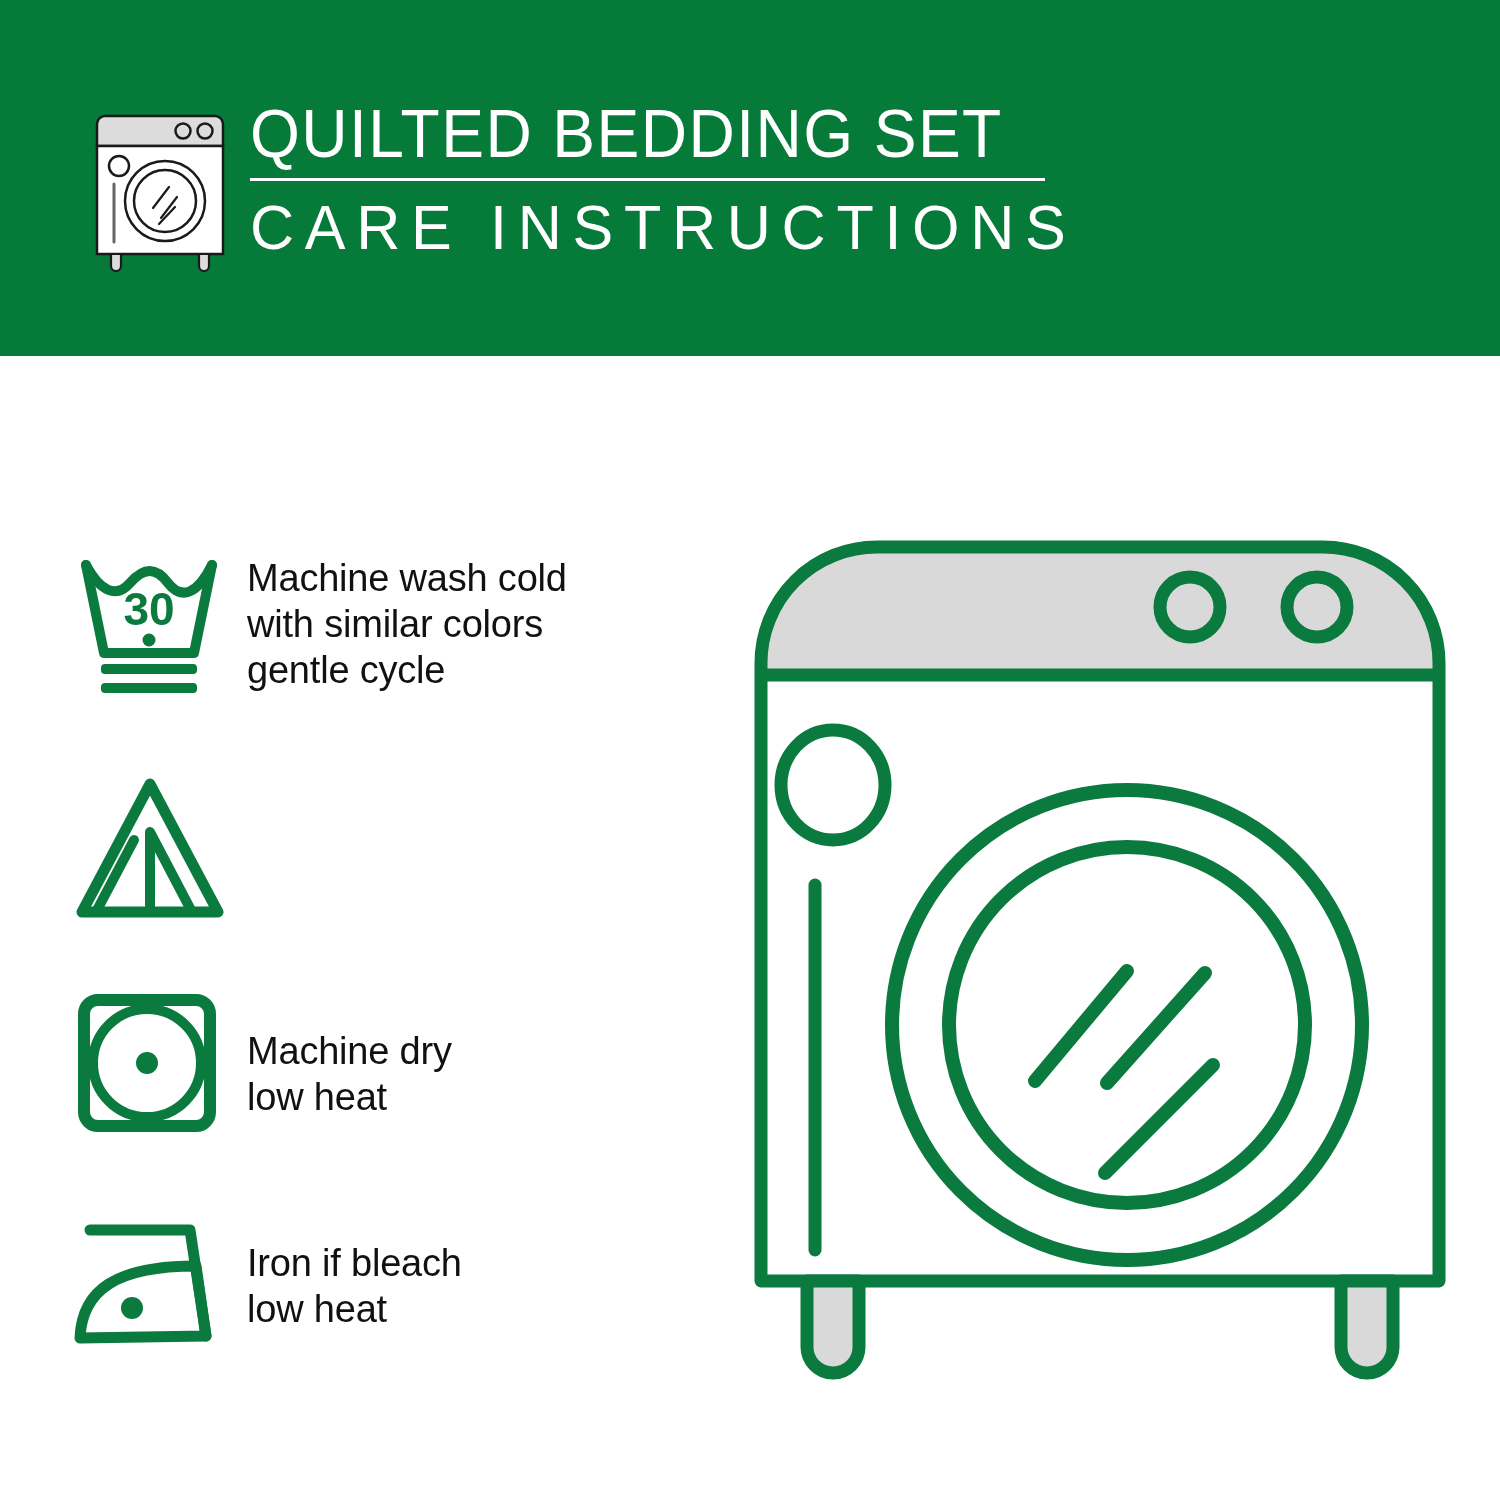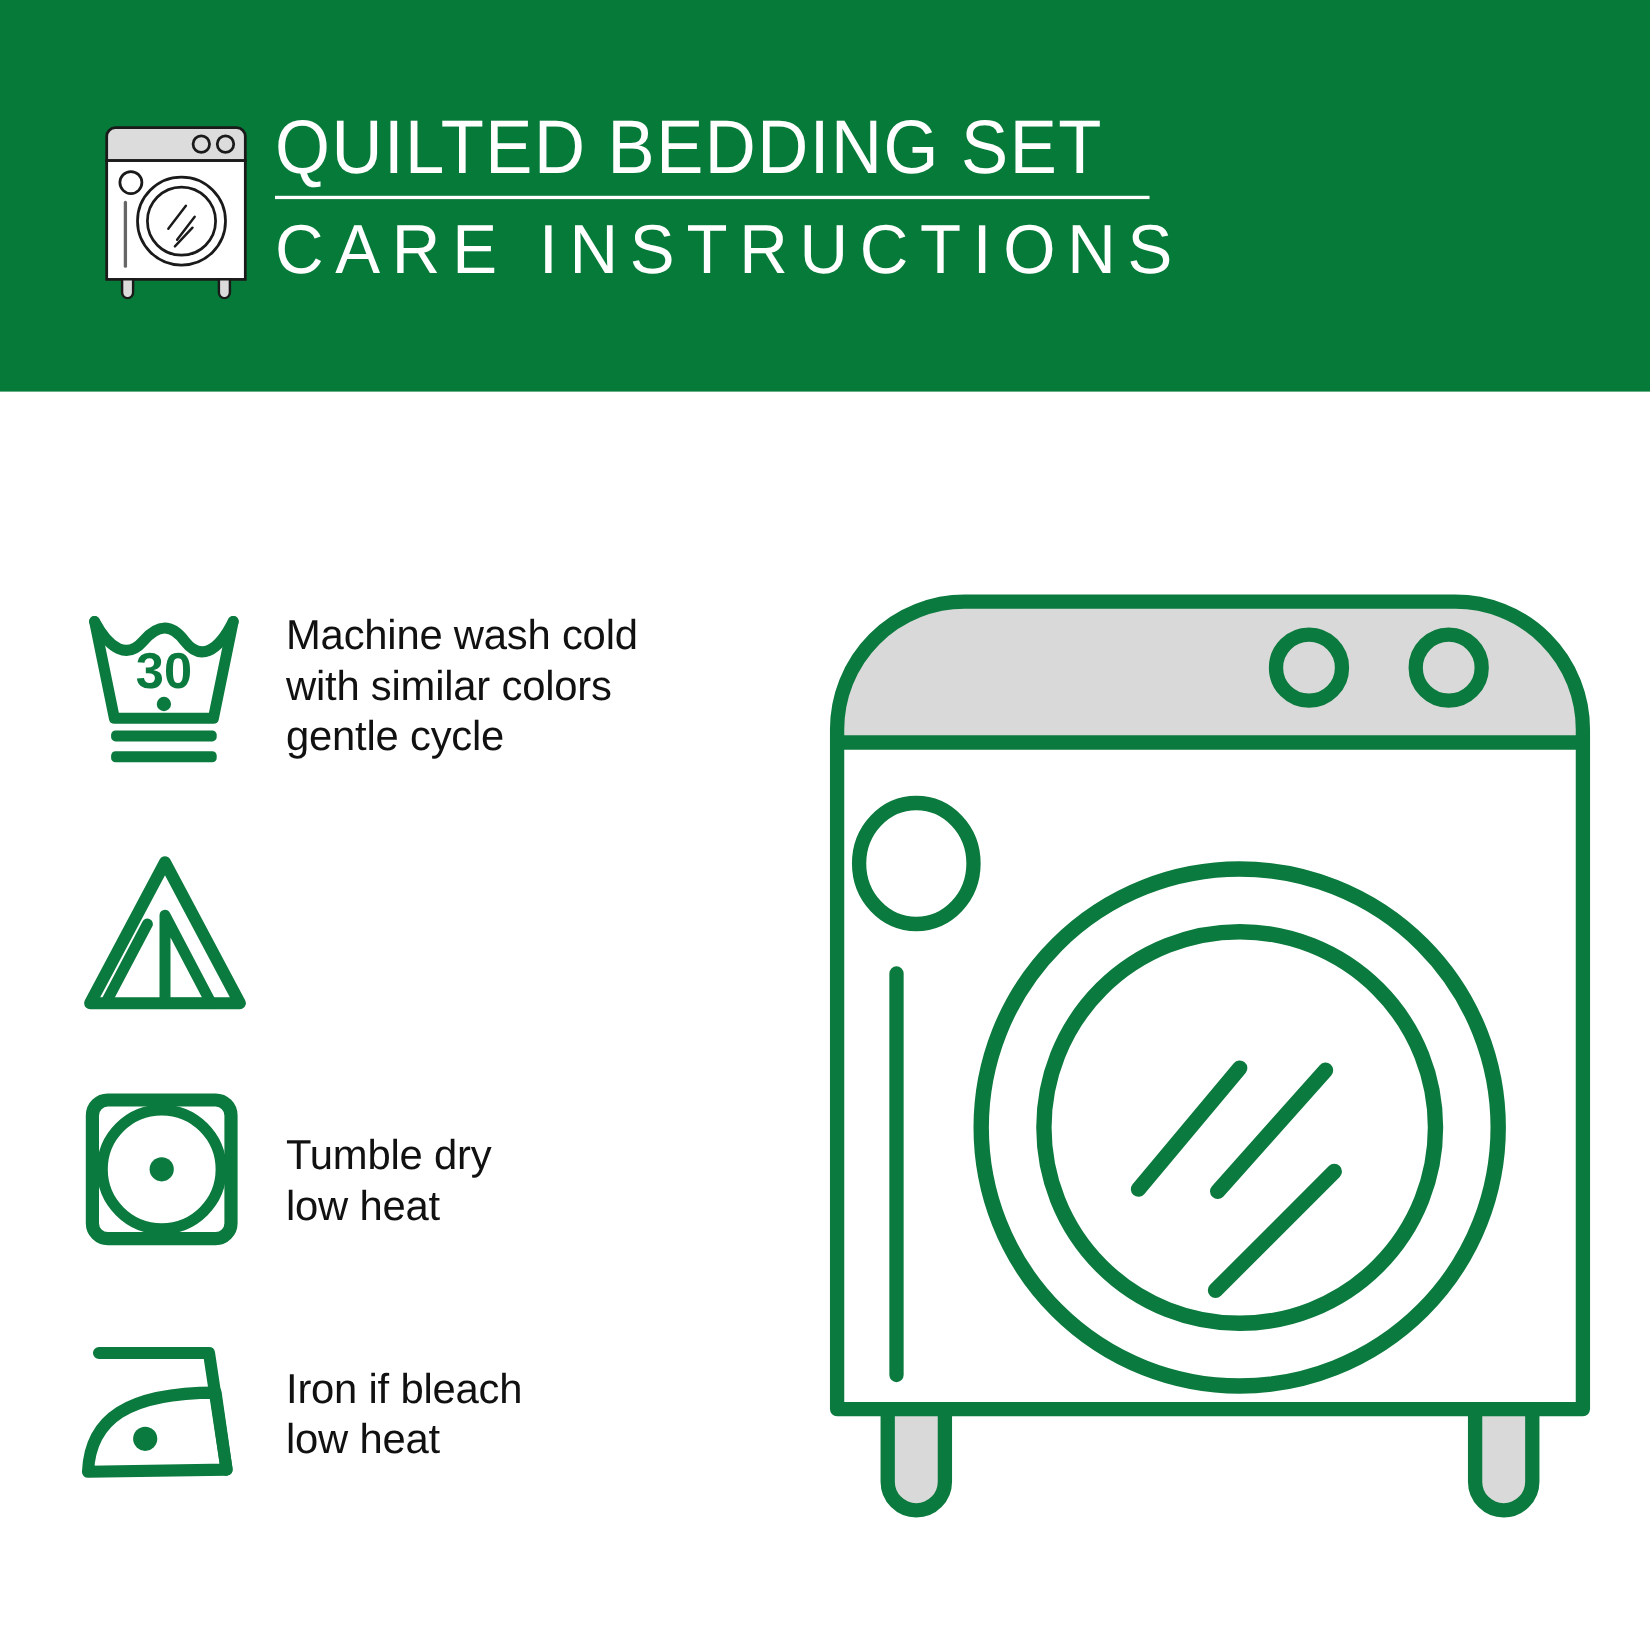--- a/index.html
+++ b/index.html
@@ -117,21 +117,20 @@
 
   .care-text {
     flex: 1 1 auto;
     color: #111111;
     font-family: "Liberation Sans", sans-serif;
     font-size: 38px;
     line-height: 46px;
     font-weight: 400;
     letter-spacing: -0.2px;
     white-space: pre-line;
-    margin-left: 13px;
   }
 
   .care-row.r1 .care-text { padding-top: 24px; }
   .care-row.r2 .care-text { padding-top: 54px; }
   .care-row.r3 .care-text { padding-top: 42px; }
   .care-row.r4 .care-text { padding-top: 34px; }
 
   .care-row.r1 .care-symbol { padding-top: 16px; }
   .care-row.r2 .care-symbol { padding-top: 16px; }
   .care-row.r3 .care-symbol { padding-top: 4px; }
@@ -229,21 +228,21 @@
     </div>
 
     <div class="care-row r3">
       <div class="care-symbol">
         <svg viewBox="0 0 170 155" width="170" height="155">
           <rect x="12" y="10" width="126" height="126" rx="14" fill="none" stroke="#0B7A3E" stroke-width="12"></rect>
           <circle cx="75" cy="73" r="54" fill="none" stroke="#0B7A3E" stroke-width="10"></circle>
           <circle cx="75" cy="73" r="11" fill="#0B7A3E"></circle>
         </svg>
       </div>
-      <div class="care-text">Tumble dry
+      <div class="care-text">Machine dry
 low heat</div>
     </div>
 
     <div class="care-row r4">
       <div class="care-symbol">
         <svg viewBox="0 0 170 140" width="170" height="140">
 
           <path d="M18 14 L 118 14 L 134 120" fill="none" stroke="#0B7A3E" stroke-width="11" stroke-linecap="round" stroke-linejoin="round"></path>
 
           <path d="M8 122 C 10 74, 44 50, 124 50 L 134 120 Z" fill="none" stroke="#0B7A3E" stroke-width="11" stroke-linecap="round" stroke-linejoin="round"></path>

